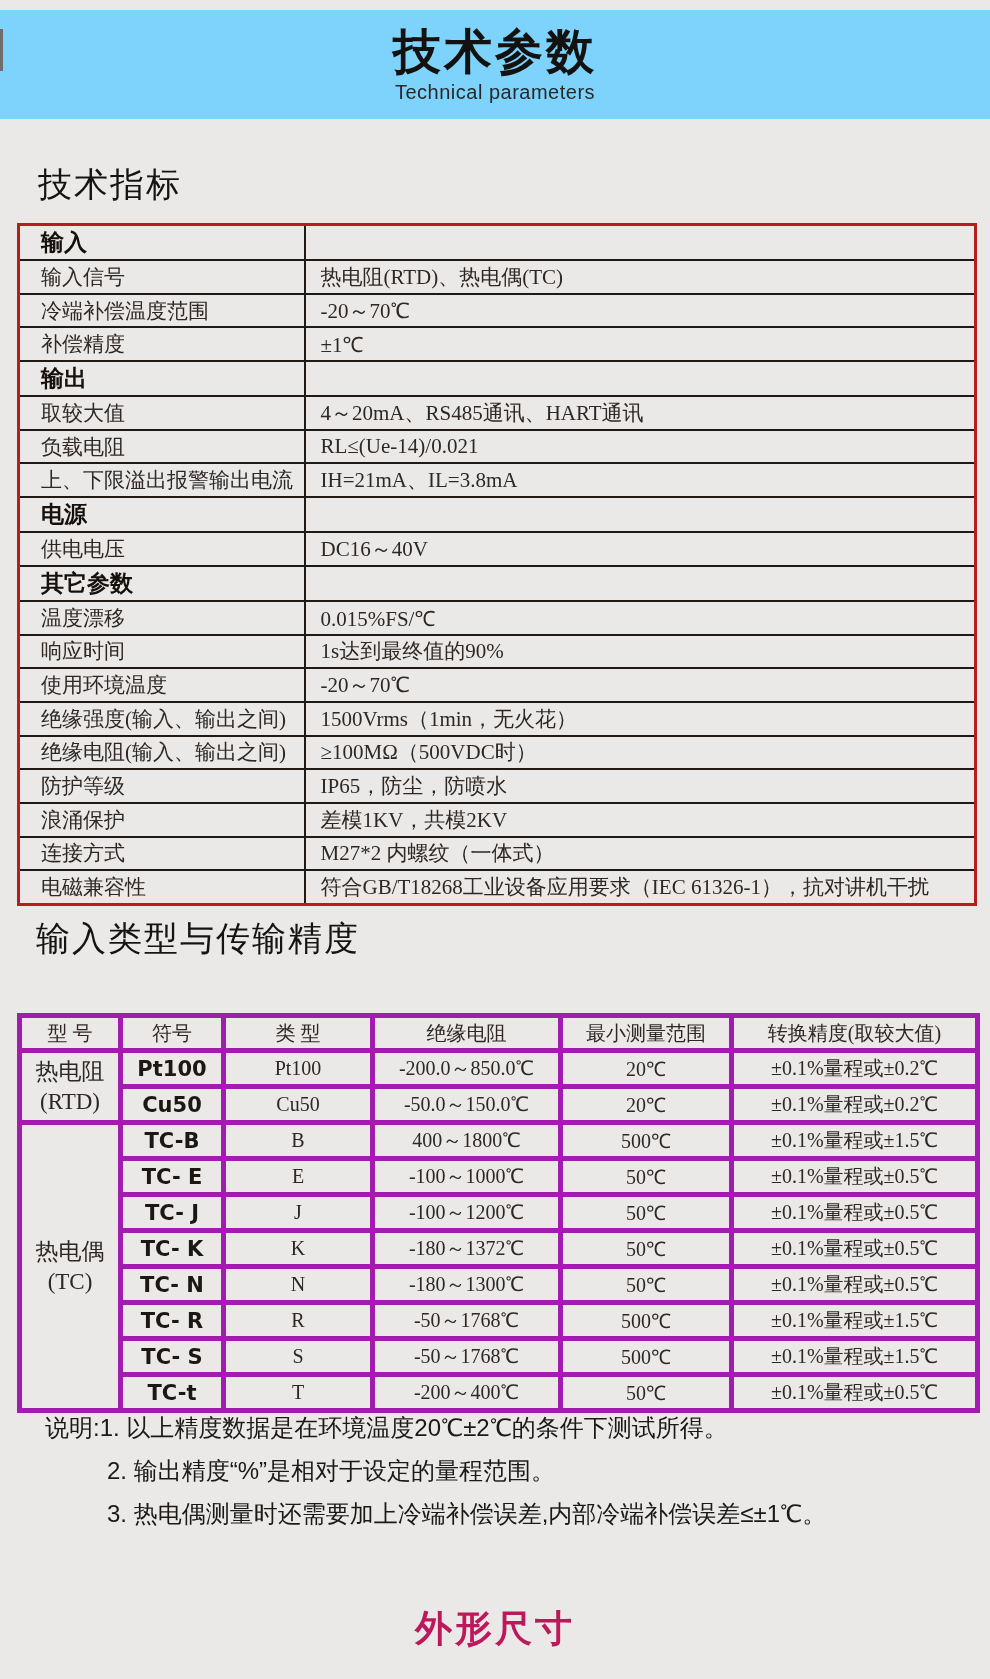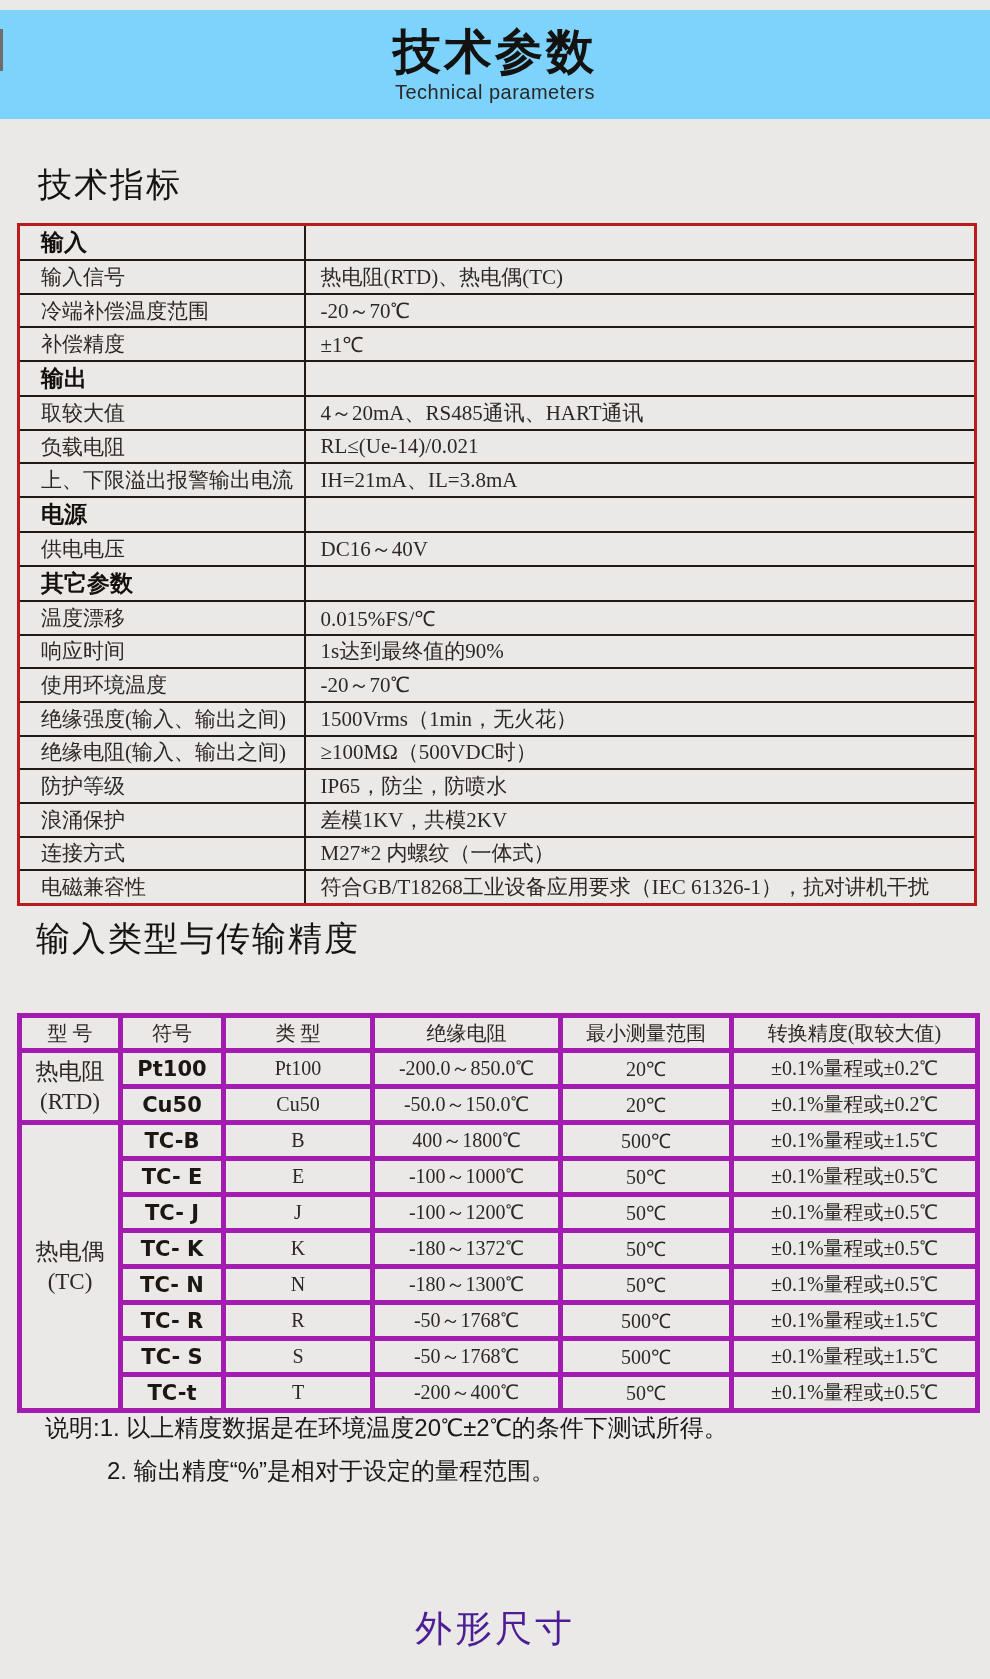--- a/index.html
+++ b/index.html
@@ -32,21 +32,21 @@
   .type-table th{height:28px;font-weight:normal;}
   .type-table td{height:29px;}
   .type-table td.sym{font-family:"DejaVu Sans",sans-serif;font-weight:bold;font-size:21px;color:#1c1713;}
   .type-table td.grp{font-size:23px;line-height:30px;}
 
   
   .notes{position:absolute;left:45px;top:1406px;font-size:24px;color:#1b1816;line-height:43px;}
   .notes .n2,.notes .n3{padding-left:62px;}
 
   .bottom-heading{position:absolute;left:0;top:1604px;width:990px;text-align:center;
-                  font-size:37px;font-weight:400;color:#4c1d95;letter-spacing:3px;}
+                  font-size:37px;font-weight:700;color:#be185d;letter-spacing:3px;}
 </style>
 </head>
 <body>
 
 <div class="page">
 
   <div class="banner">
     <div class="banner-title">技术参数</div>
     <div class="banner-sub">Technical parameters</div>
   </div>
@@ -240,17 +240,18 @@
         <td>-200～400℃</td>
         <td>50℃</td>
         <td>±0.1%量程或±0.5℃</td>
       </tr>
     </tbody>
   </table>
 
   <div class="notes">
     <div class="n1">说明:1. 以上精度数据是在环境温度20℃±2℃的条件下测试所得。</div>
     <div class="n2">2. 输出精度“%”是相对于设定的量程范围。</div>
+    <div class="n3">3. 热电偶测量时还需要加上冷端补偿误差,内部冷端补偿误差≤±1℃。</div>
   </div>
 
   <div class="bottom-heading">外形尺寸</div>
 
 </div>
 
 </body></html>

